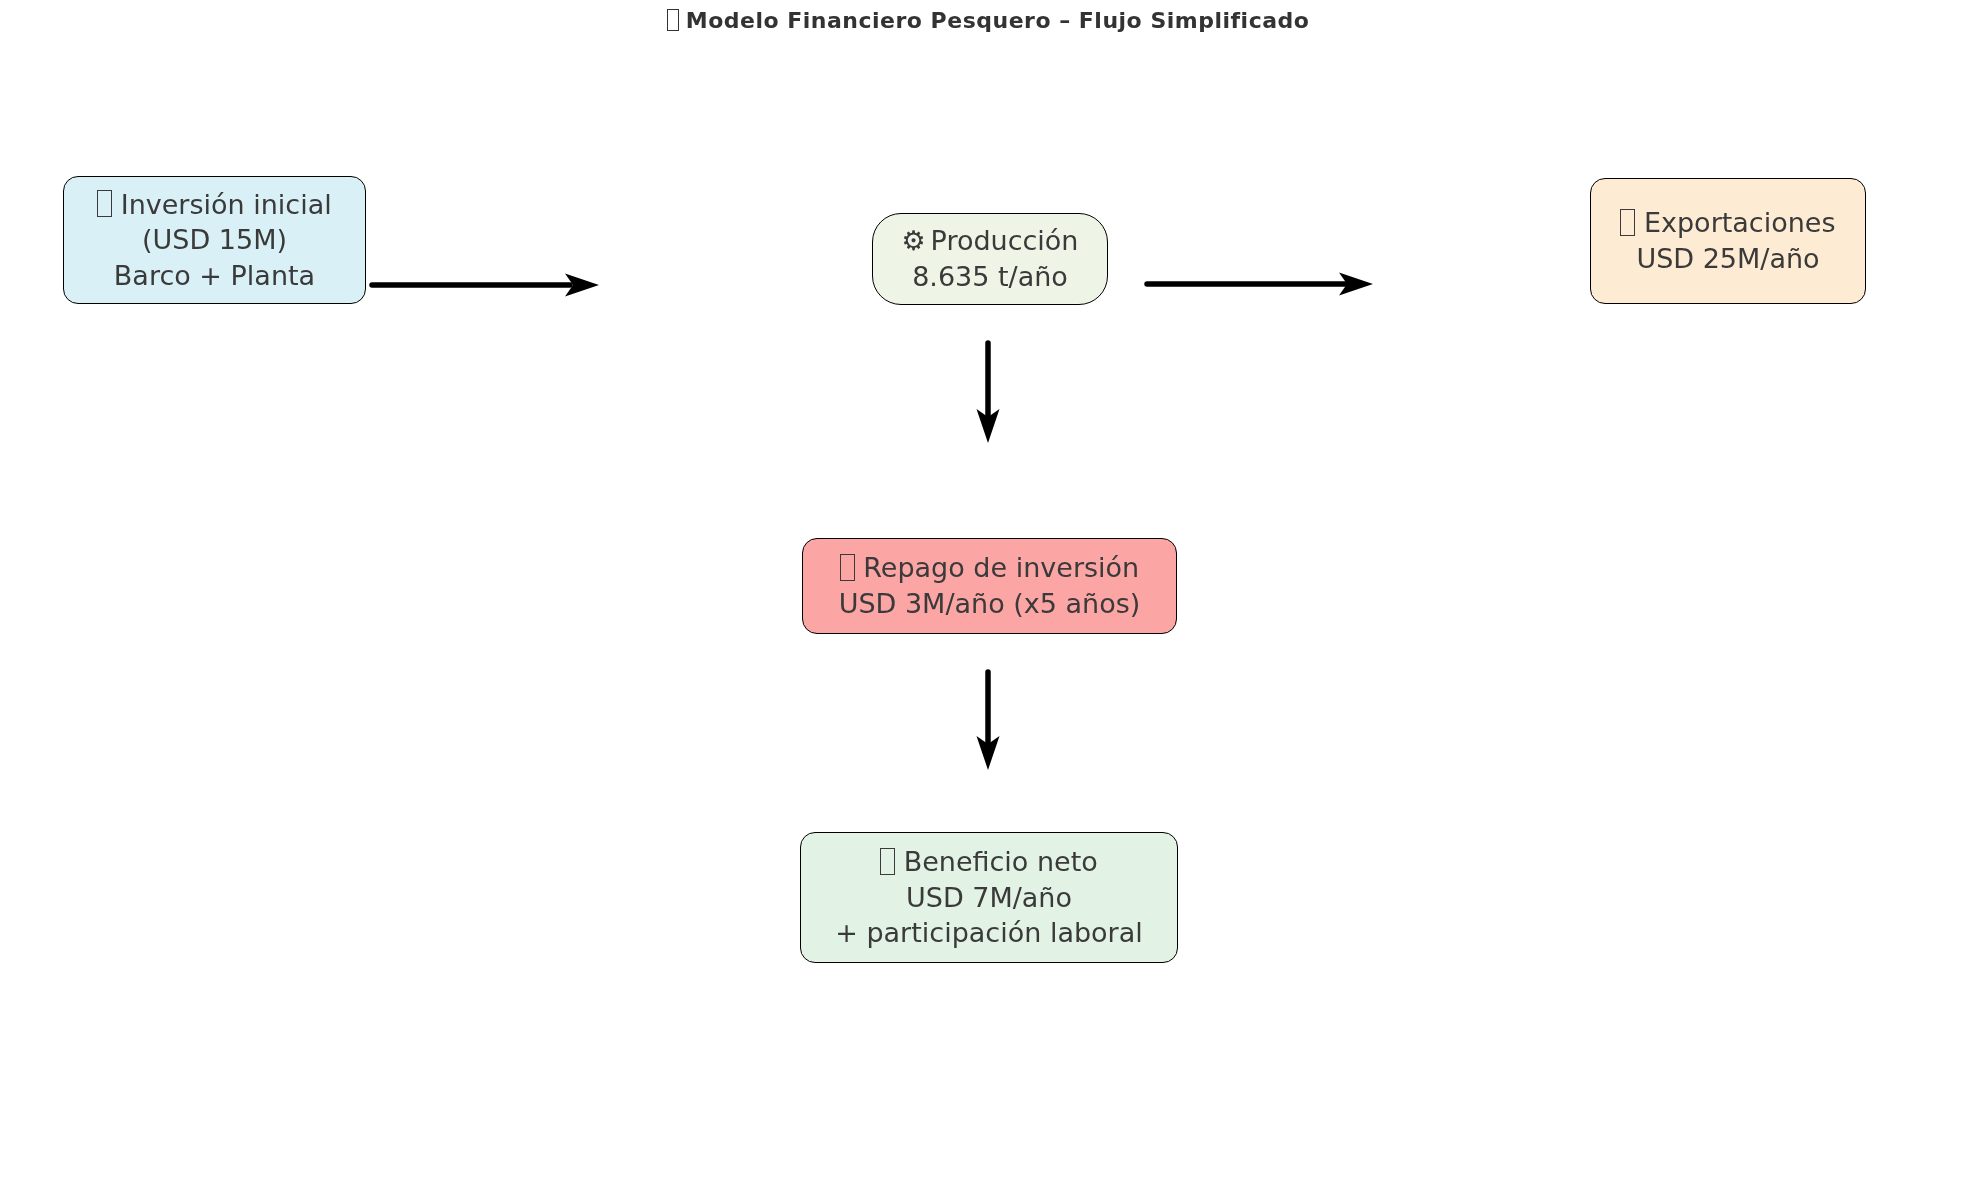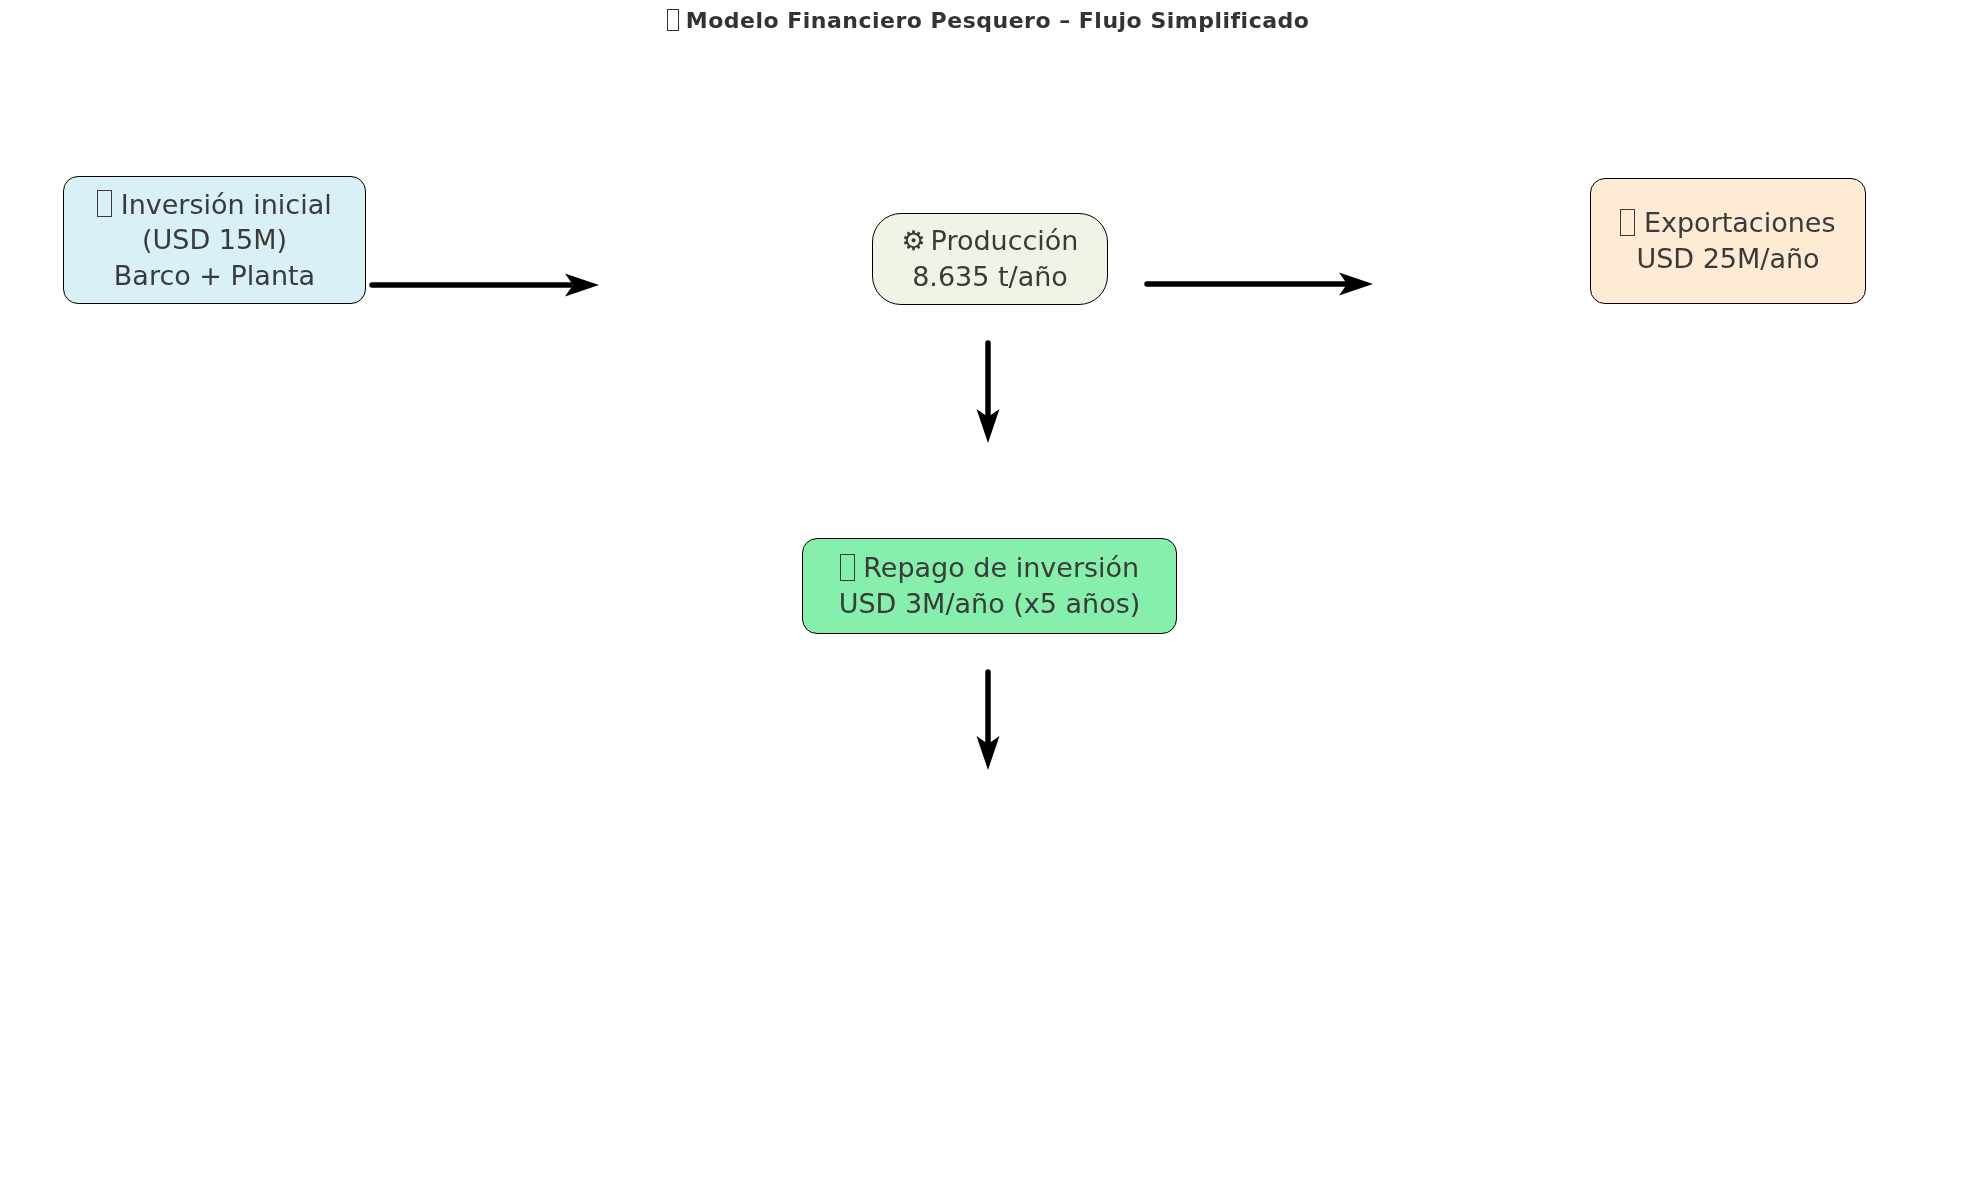--- a/index.html
+++ b/index.html
@@ -96,27 +96,34 @@
     <div>8.635 t/año</div>
   </div>
 
   <div class="node" id="node-exports" style="background: rgb(253, 235, 211);">
     <div>
       <span class="tofu-icon"></span><span>Exportaciones</span>
     </div>
     <div>USD 25M/año</div>
   </div>
 
-  <div class="node" id="node-repayment" style="background: #86efac;">
+  <div class="node" id="node-repayment" style="background: #fca5a5;">
     <div>
       <span class="tofu-icon"></span><span>Repago de inversión</span>
     </div>
     <div>USD 3M/año (x5 años)</div>
   </div>
 
+  <div class="node" id="node-benefit" style="background: rgb(226, 242, 228);">
+    <div>
+      <span class="tofu-icon"></span><span>Beneficio neto</span>
+    </div>
+    <div>USD 7M/año</div>
+    <div>+ participación laboral</div>
+  </div>
 
   <svg class="arrow-layer" width="1976" height="1180" viewBox="0 0 1976 1180">
     <g stroke="#000000" fill="#000000">
       <line x1="372" y1="285" x2="570" y2="285" stroke-width="5.5" stroke-linecap="round"></line>
       <polygon points="599,285 565,273.5 573,285 565,296.5" stroke="none"></polygon>
     </g>
     <g stroke="#000000" fill="#000000">
       <line x1="1147" y1="284" x2="1345" y2="284" stroke-width="5.5" stroke-linecap="round"></line>
       <polygon points="1373,284 1339,272.5 1347,284 1339,295.5" stroke="none"></polygon>
     </g>

